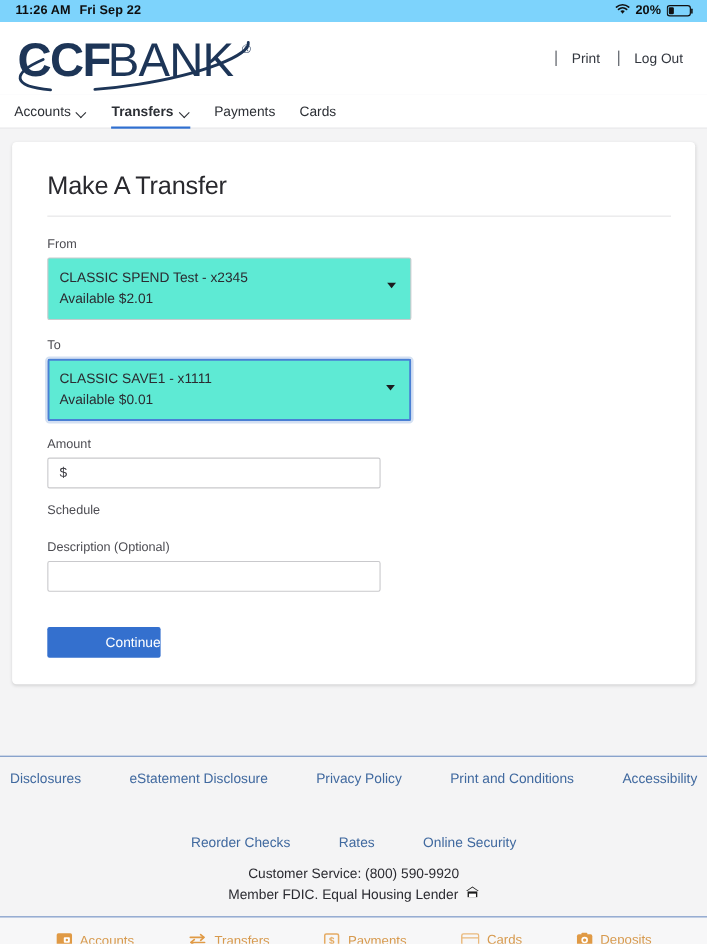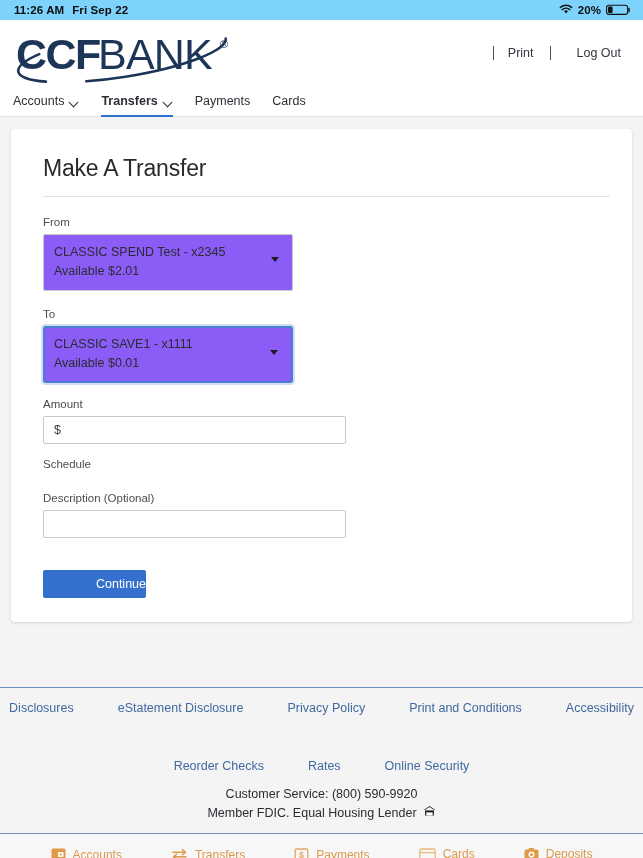--- a/index.html
+++ b/index.html
@@ -57,21 +57,21 @@
     justify-content: space-between;
   }
   .hdr-sep {
     display: inline-block;
     width: 1px;
     height: 14px;
     background: #4a4f57;
     margin: 0 14px 0 0;
   }
   .hdr-link { cursor: pointer; margin-right: 16px; }
-  .hdr-link:last-child { margin-right: 0; margin-left: 12px; }
+  .hdr-link:last-child { margin-right: 0; }
 
   
   .navbar {
     background: #ffffff;
     height: 31px;
     display: flex;
     align-items: stretch;
     padding-left: 13px;
     border-bottom: 1px solid #e2e2e4;
     font-size: 12.5px;
@@ -141,24 +141,24 @@
   }
 
   .field { padding-left: 10px; }
   .field-label {
     font-size: 11.5px;
     color: #4c4c52;
     margin-bottom: 6px;
   }
 
   .select-box {
-    width: 250px;
+    width: 331px;
     border: 1px solid #c9c9cc;
     border-radius: 2px;
-    background: #8b5cf6;
+    background: #5eead4;
     padding: 8px 10px 9px 10px;
     position: relative;
     cursor: pointer;
   }
   .select-box.two-line { padding: 9px 10px 10px 10px; }
   .select-box.focused {
     border: 2px solid #4a7fd4;
     outline: 2px solid #d4e0f2;
     outline-offset: 0px;
     padding: 8px 9px 9px 9px;

